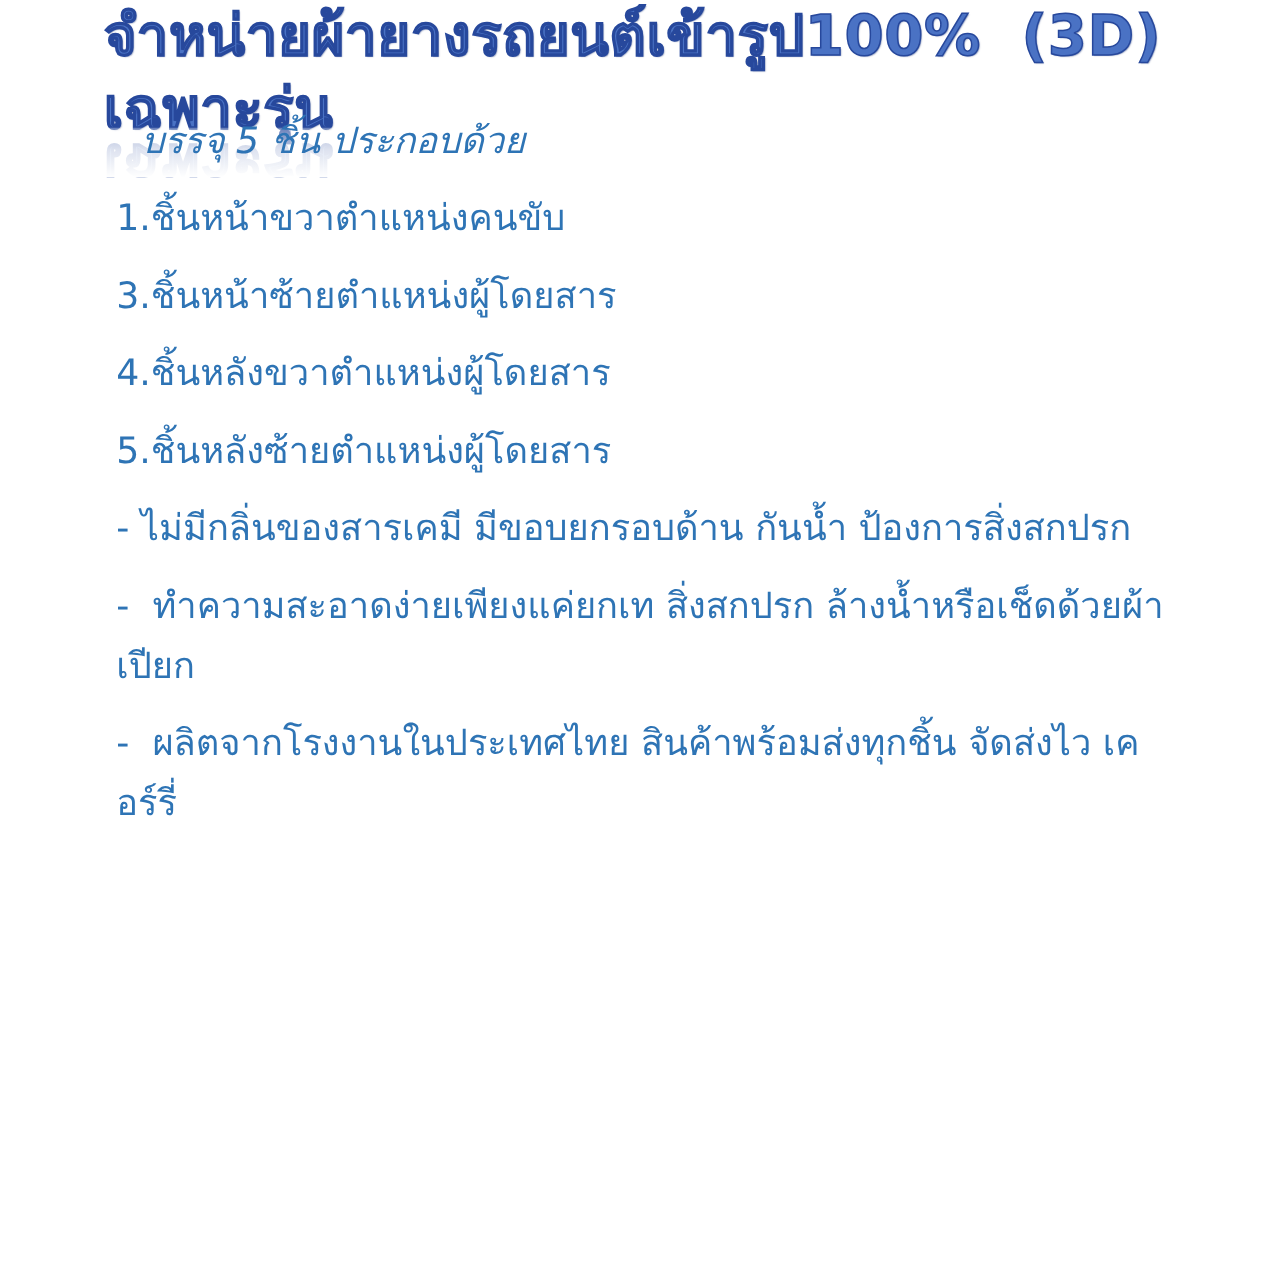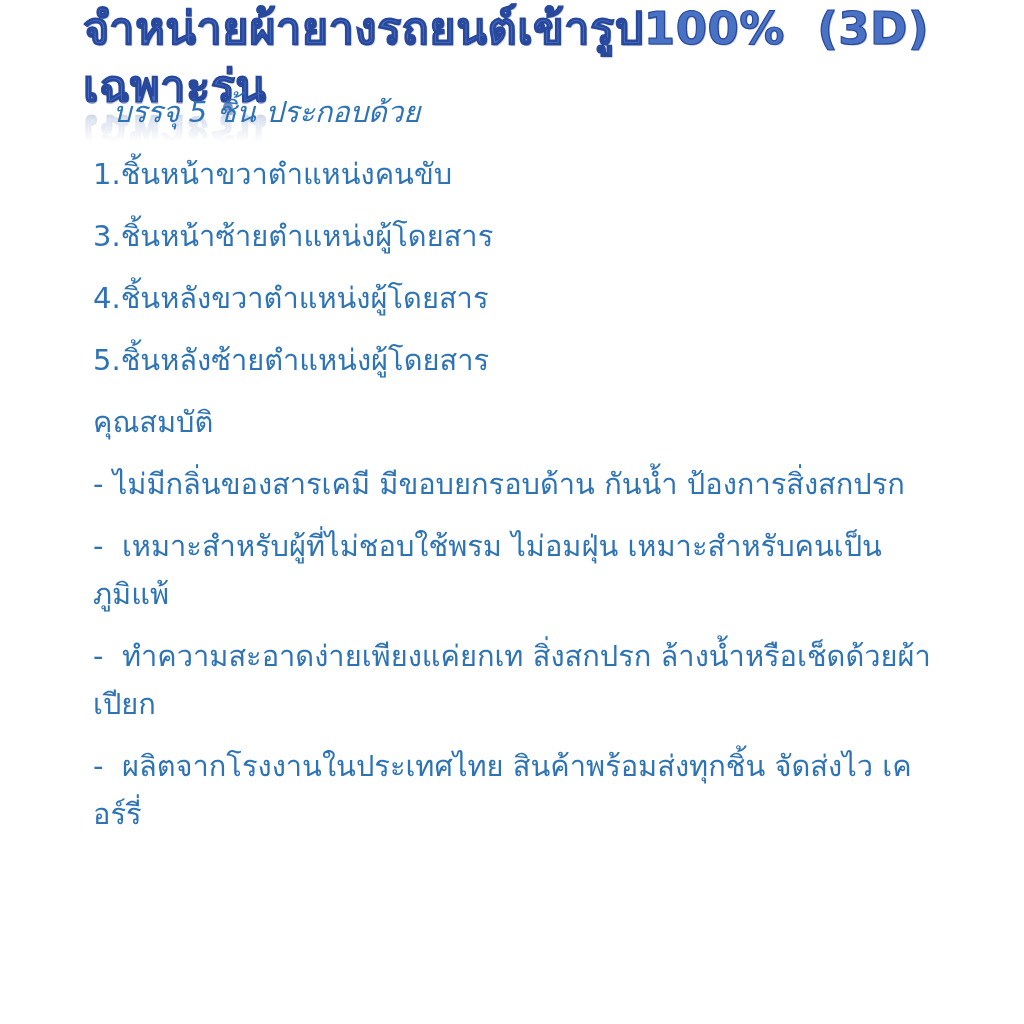--- a/index.html
+++ b/index.html
@@ -96,22 +96,20 @@
 
   <div class="body-text">
 
     <p class="para intro">บรรจุ 5 ชิ้น ประกอบด้วย</p>
 
     <p class="para">1.ชิ้นหน้าขวาตำแหน่งคนขับ</p>
     <p class="para">3.ชิ้นหน้าซ้ายตำแหน่งผู้โดยสาร</p>
     <p class="para">4.ชิ้นหลังขวาตำแหน่งผู้โดยสาร</p>
     <p class="para">5.ชิ้นหลังซ้ายตำแหน่งผู้โดยสาร</p>
 
-    <p class="para">คุณสมบัติ</p>
 
     <p class="para">- ไม่มีกลิ่นของสารเคมี มีขอบยกรอบด้าน กันน้ำ ป้องการสิ่งสกปรก</p>
-    <p class="para">-  เหมาะสำหรับผู้ที่ไม่ชอบใช้พรม ไม่อมฝุ่น เหมาะสำหรับคนเป็นภูมิแพ้</p>
     <p class="para">-  ทำความสะอาดง่ายเพียงแค่ยกเท สิ่งสกปรก ล้างน้ำหรือเช็ดด้วยผ้าเปียก</p>
     <p class="para">-  ผลิตจากโรงงานในประเทศไทย สินค้าพร้อมส่งทุกชิ้น จัดส่งไว เคอร์รี่</p>
 
   </div>
 
 </div>
 
 </body></html>

